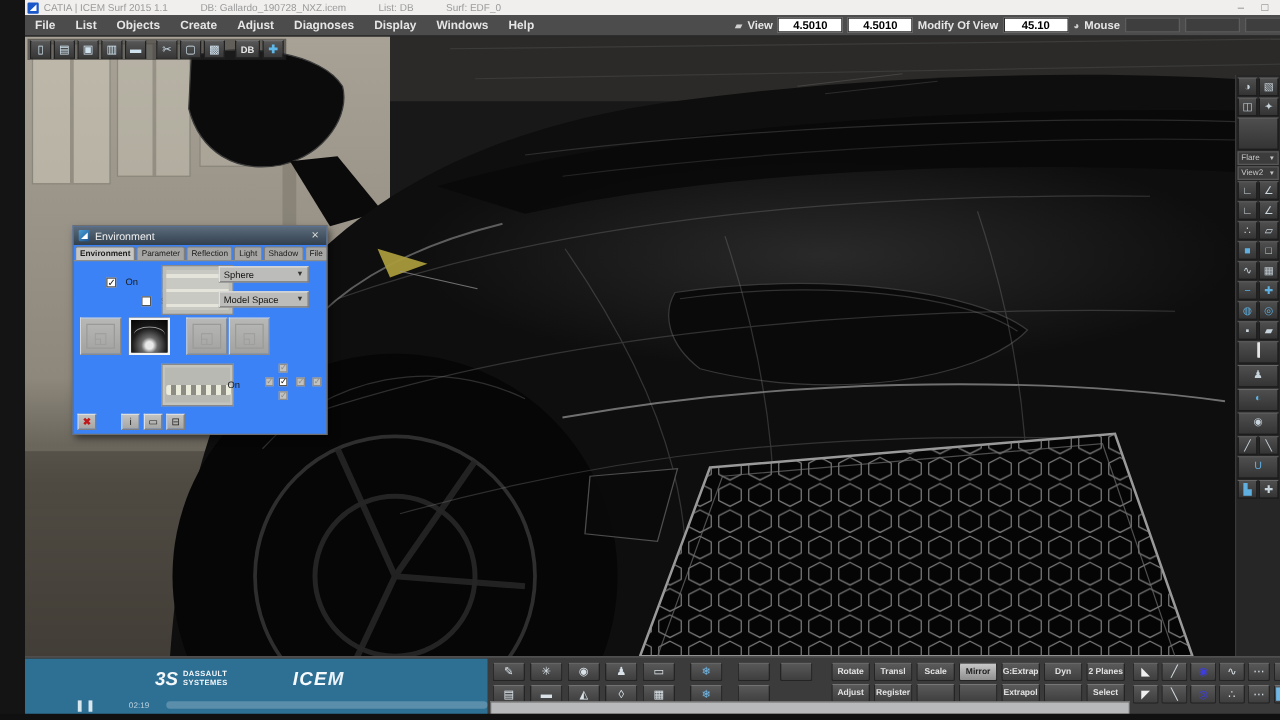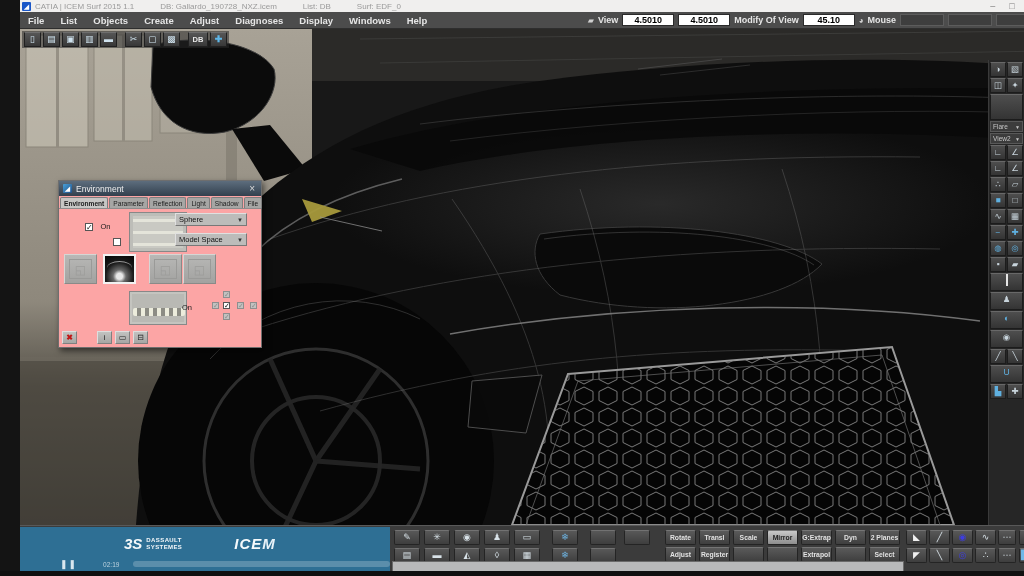--- a/index.html
+++ b/index.html
@@ -35,21 +35,21 @@
   #top-toolbar { left:2px; top:31px; display:flex; gap:2px; align-items:center;
     background:rgba(40,40,40,.55); padding:1px 2px; }
   .tt-btn { width:17px; height:15px; background:linear-gradient(#565656,#383838);
     border:1px solid #202020; border-top-color:#6e6e6e; color:#cfe2ee; font-size:9px;
     line-height:13px; text-align:center; cursor:pointer; }
   .tt-btn.txt { width:20px; color:#e8e8e8; font-size:7.5px; font-weight:bold; }
   .tt-btn.plus { color:#5fb7e8; font-weight:bold; }
   .tt-sep { width:4px; }
 
   
-  #dialog { left:38px; top:180px; width:204px; height:168px; background:#fca5a5;
+  #dialog { left:38px; top:180px; width:204px; height:168px; background:#3b82f6;
     border:1px solid #6e6e6e; box-shadow:2px 3px 6px rgba(0,0,0,.55); }
   #dlg-title { height:15px; background:linear-gradient(#5d6d7d,#32404e);
     display:flex; align-items:center; padding:0 4px; }
   #dlg-title .ico { width:9px; height:9px; background:linear-gradient(135deg,#4aa0d8,#1c4f8a);
     border-radius:1px; margin-right:4px; color:#fff; font-size:7px; line-height:9px; text-align:center;}
   #dlg-title .txt { color:#f0f0f0; font-size:8.5px; flex:1; }
   #dlg-title .close { color:#d8d8d8; font-size:10px; cursor:pointer; padding:0 2px; }
   #dlg-tabs { display:flex; padding:1px 1px 0 1px; border-bottom:1px solid #8c8c8c; }
   .dlg-tab { font-size:6.6px; color:#1c1c1c; background:#a6a6a4; border:1px solid #7e7e7e;
     border-bottom:none; padding:2px 3px 1px 3px; margin-right:1px; border-radius:2px 2px 0 0;

